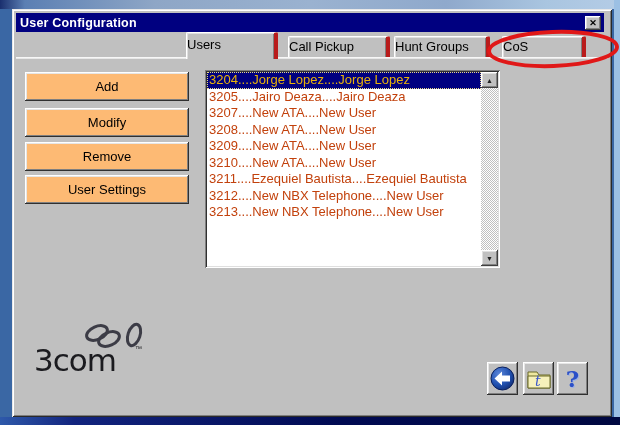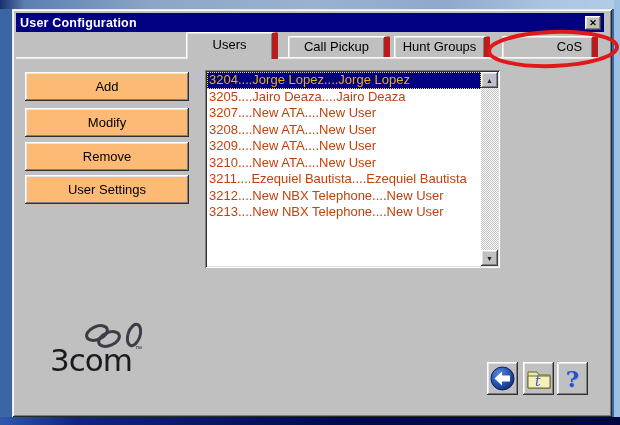--- a/index.html
+++ b/index.html
@@ -20,29 +20,29 @@
   .titlebar { position:absolute; left:4px; top:4px; width:588px; height:19px; background:#000080;
               display:flex; align-items:center; }
   .titlebar .title { color:#ffffff; font-weight:bold; font-size:12.5px; padding-left:4px; letter-spacing:.2px; }
   .close-btn { position:absolute; right:3px; top:2.5px; width:16px; height:14px; background:#c0c0c0;
                box-shadow: inset -1px -1px 0 #404040, inset 1px 1px 0 #ffffff, inset -2px -2px 0 #808080, inset 2px 2px 0 #dfdfdf;
                display:flex; align-items:center; justify-content:center; font-size:9px; font-weight:bold; color:#000; cursor:default; }
 
   
   .tab-baseline { position:absolute; left:4px; top:48px; width:592px; height:2px;
                   background:linear-gradient(#ffffff,#dfdfdf); }
-  .tab { position:absolute; top:27px; height:21px; background:#c0c0c0; text-align:center;
+  .tab { position:absolute; top:27px; height:21px; background:#c0c0c0; text-align:left;
          font-size:13px; color:#000; border-radius:2px 2px 0 0;
-         border-top:1px solid #ffffff; border-left:1px solid #ffffff; border-right:6px solid #b91c1c;
+         border-top:1px solid #ffffff; border-left:1px solid #ffffff; border-right:4px solid #b91c1c;
          box-shadow: inset 1px 1px 0 #dfdfdf, inset -1px 0 0 #808080; line-height:20px; cursor:default; }
   .tab.active { top:23px; height:27px; z-index:5; font-size:13px; line-height:24px; }
   .tab-users  { left:174px; width:92px; }
   .tab-call   { left:276px; width:102px; }
   .tab-hunt   { left:382px; width:96px; }
-  .tab-cos    { left:490px; width:96px;padding-left:44px; }
+  .tab-cos    { left:490px; width:84px; }
 
   .cos-annotation { position:absolute; left:472px; top:17px; width:138px; height:46px; z-index:9; pointer-events:none; }
 
   
   .action-btn { position:absolute; left:13px; width:164px; height:29px; background:#fdba74;
                 box-shadow: inset -1px -1px 0 #303030, inset 1px 1px 0 #ffffff, inset -2px -2px 0 #7f7f7f, inset 2px 2px 0 #e6e6e6;
                 font-size:13px; color:#000; text-align:center; line-height:29px; cursor:default; }
   .btn-add { top:63px; } .btn-modify { top:99px; } .btn-remove { top:133px; } .btn-usersettings { top:166px; }
 
   
@@ -59,21 +59,21 @@
                                 linear-gradient(45deg,#c0c0c0 25%,transparent 25%,transparent 75%,#c0c0c0 75%);
                background-size:2px 2px; background-position:0 0,1px 1px; }
   .scroll-btn { position:absolute; left:0; width:17px; height:16px; background:#c0c0c0;
                 box-shadow: inset -1px -1px 0 #404040, inset 1px 1px 0 #ffffff, inset -2px -2px 0 #808080, inset 2px 2px 0 #dfdfdf;
                 display:flex; align-items:center; justify-content:center; font-size:7px; color:#222; cursor:default; }
   .scroll-up { top:0; } .scroll-down { bottom:0; }
 
   
   .logo { position:absolute; left:18px; top:303px; width:130px; height:75px; }
   .logo-rings { position:absolute; left:52px; top:8px; }
-  .logo-word { position:absolute; left:20px; top:30px; font-family:"DejaVu Sans", sans-serif;
+  .logo-word { position:absolute; left:4px; top:30px; font-family:"DejaVu Sans", sans-serif;
                font-size:31px; font-weight:500; color:#1b1b1f; letter-spacing:-1px; }
   .logo-tm { position:absolute; left:105px; top:33px; font-size:7px; color:#1b1b1f; }
 
   
   .nav-btn { position:absolute; top:353px; width:31px; height:33px; background:#c0c0c0;
              box-shadow: inset -1px -1px 0 #303030, inset 1px 1px 0 #ffffff, inset -2px -2px 0 #7f7f7f, inset 2px 2px 0 #e6e6e6;
              display:flex; align-items:center; justify-content:center; cursor:default; }
   .nav-back { left:475px; } .nav-folder { left:511px; } .nav-help { left:545px; }
   .help-glyph { font-family:"DejaVu Serif", serif; font-weight:bold; font-size:23px; color:#2b50c8;
                 text-shadow:1px 1px 0 #9fb2e0; line-height:1; }

